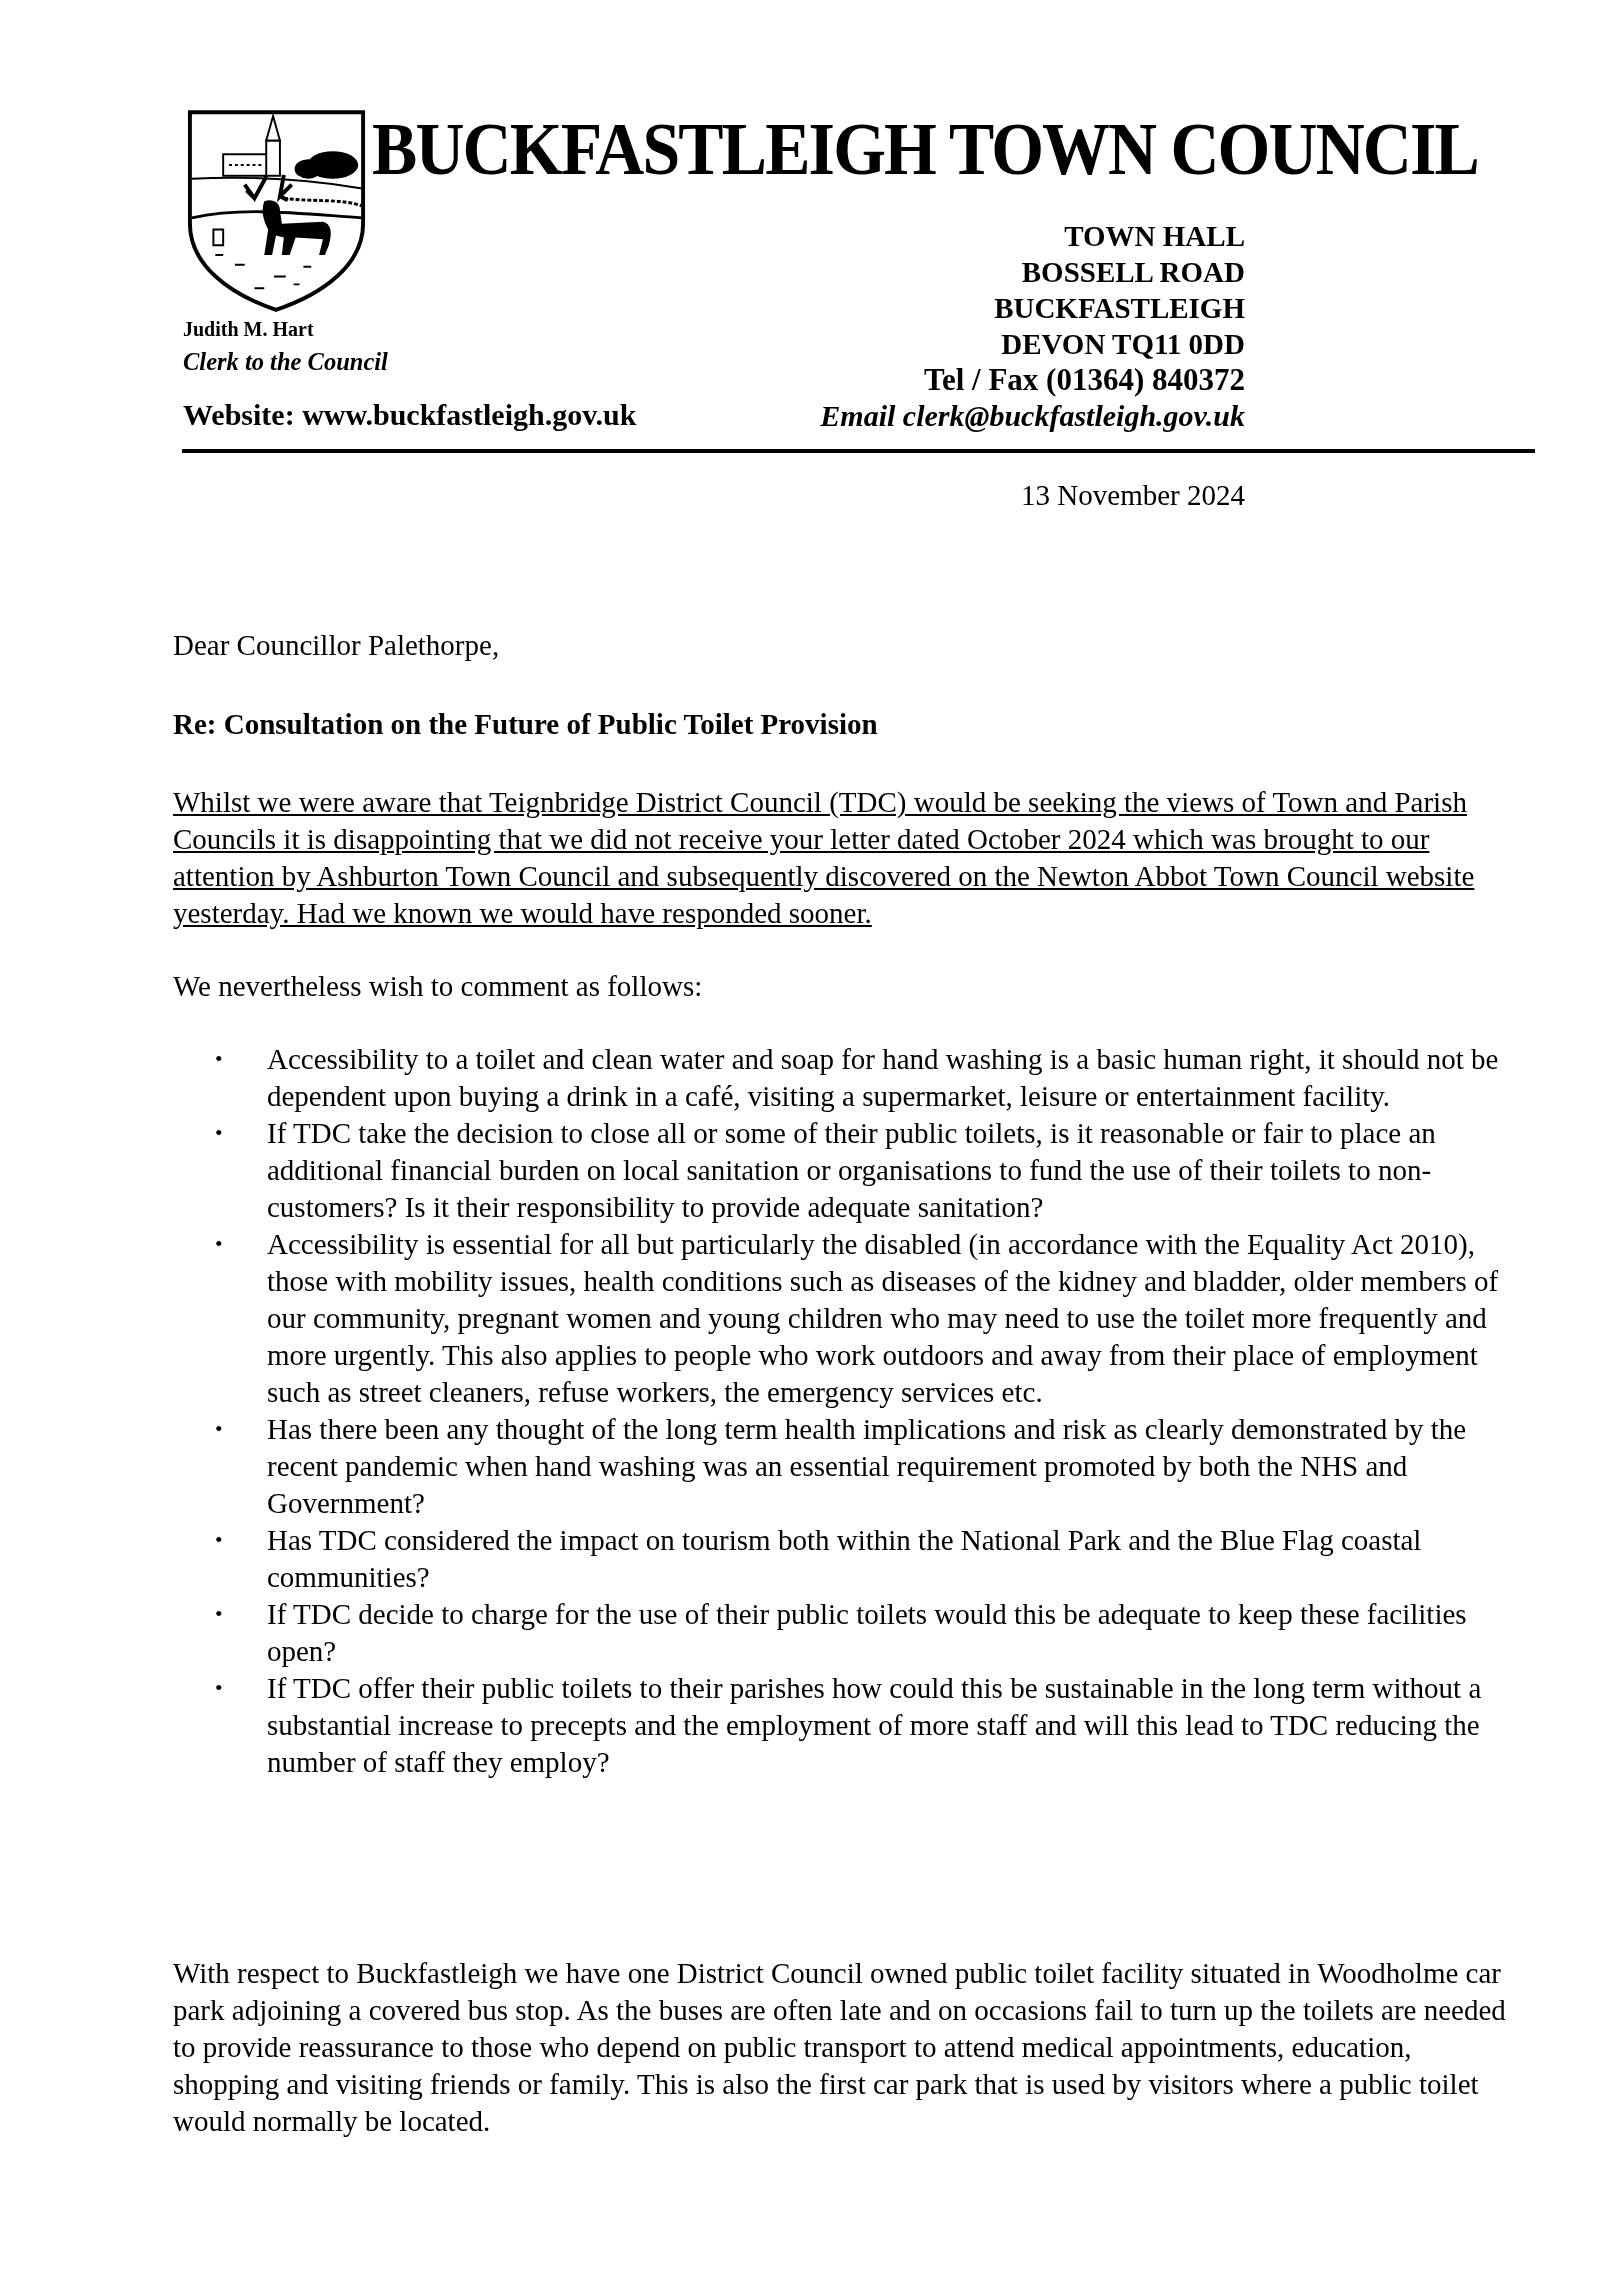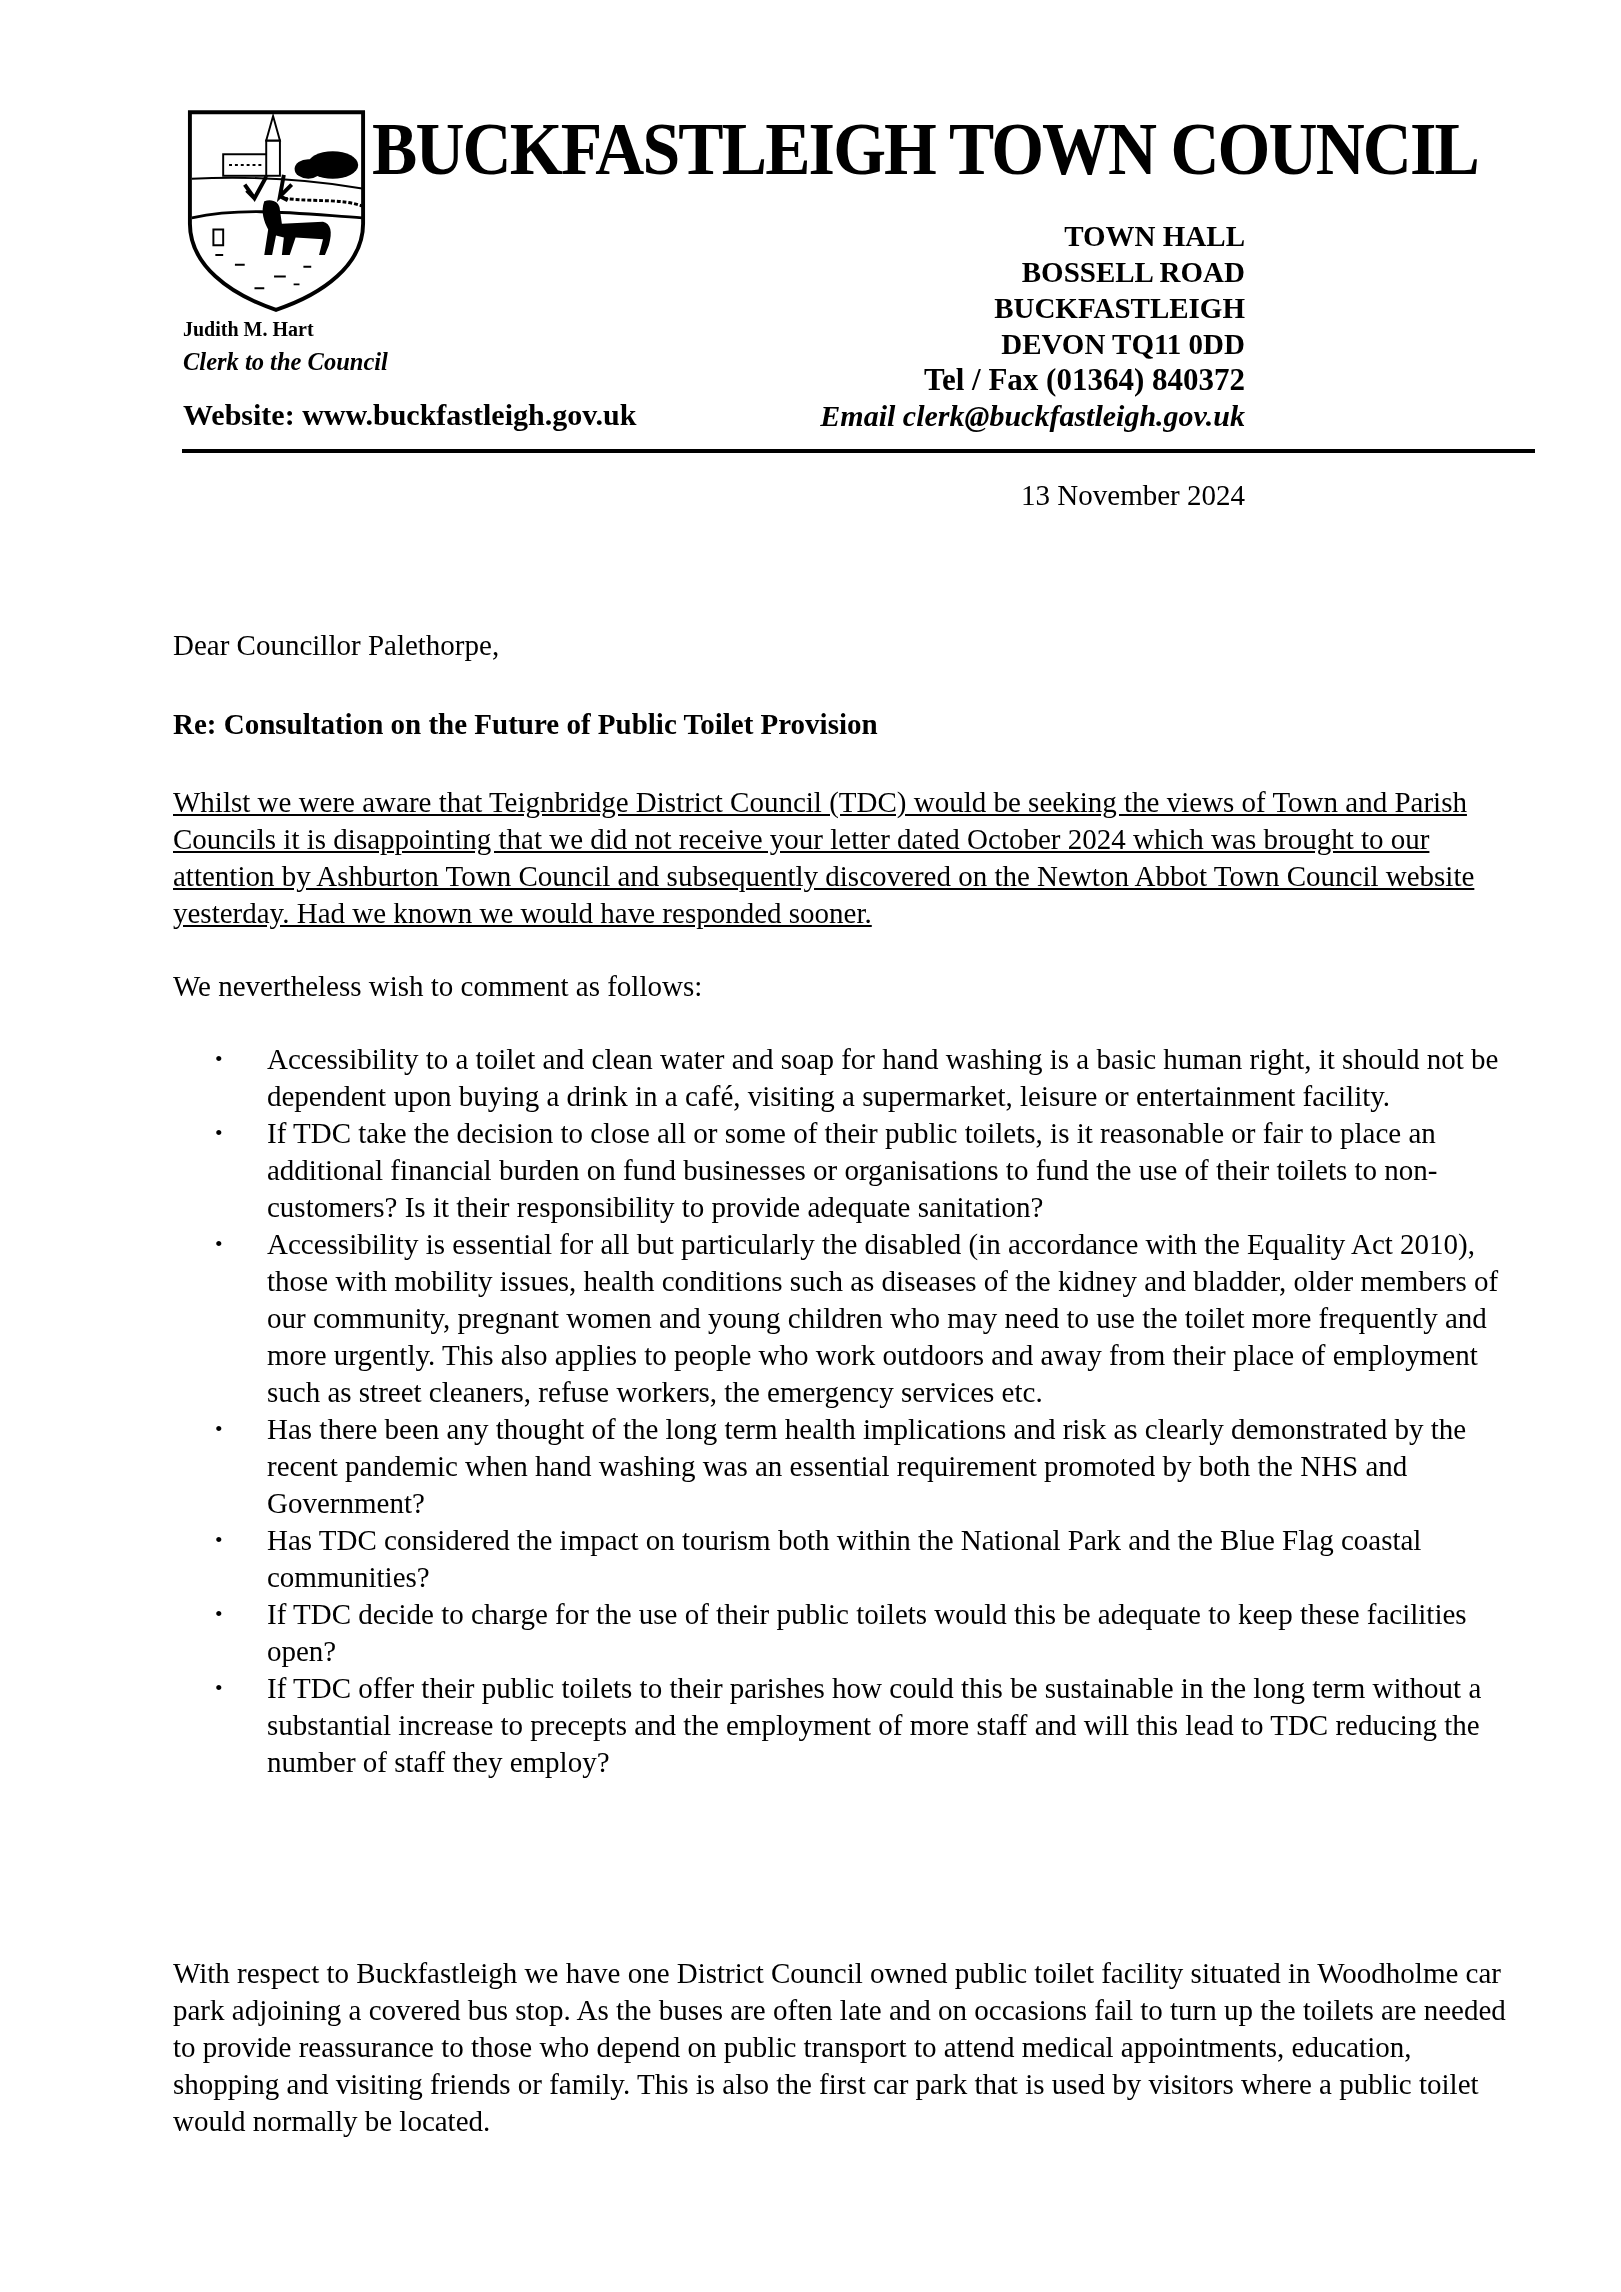--- a/index.html
+++ b/index.html
@@ -86,21 +86,21 @@
 
   <div class="date">13 November 2024</div>
 
   <div class="body-text salutation">Dear Councillor Palethorpe,</div>
   <div class="body-text subject">Re: Consultation on the Future of Public Toilet Provision</div>
   <div class="body-text para1">Whilst we were aware that Teignbridge District Council (TDC) would be seeking the views of Town and Parish Councils it is disappointing that we did not receive your letter dated October 2024 which was brought to our attention by Ashburton Town Council and subsequently discovered on the Newton Abbot Town Council website yesterday. Had we known we would have responded sooner.</div>
   <div class="body-text para2">We nevertheless wish to comment as follows:</div>
 
   <ul class="points">
     <li><span class="bullet">•</span><span>Accessibility to a toilet and clean water and soap for hand washing is a basic human right, it should not be dependent upon buying a drink in a café, visiting a supermarket, leisure or entertainment facility.</span></li>
-    <li><span class="bullet">•</span><span>If TDC take the decision to close all or some of their public toilets, is it reasonable or fair to place an additional financial burden on fund businesses or organisations to fund the use of their toilets to non-customers? Is it their responsibility to provide adequate sanitation?</span></li>
+    <li><span class="bullet">•</span><span>If TDC take the decision to close all or some of their public toilets, is it reasonable or fair to place an additional financial burden on local sanitation or organisations to fund the use of their toilets to non-customers? Is it their responsibility to provide adequate sanitation?</span></li>
     <li><span class="bullet">•</span><span>Accessibility is essential for all but particularly the disabled (in accordance with the Equality Act 2010), those with mobility issues, health conditions such as diseases of the kidney and bladder, older members of our community, pregnant women and young children who may need to use the toilet more frequently and more urgently. This also applies to people who work outdoors and away from their place of employment such as street cleaners, refuse workers, the emergency services etc.</span></li>
     <li><span class="bullet">•</span><span>Has there been any thought of the long term health implications and risk as clearly demonstrated by the recent pandemic when hand washing was an essential requirement promoted by both the NHS and Government?</span></li>
     <li><span class="bullet">•</span><span>Has TDC considered the impact on tourism both within the National Park and the Blue Flag coastal communities?</span></li>
     <li><span class="bullet">•</span><span>If TDC decide to charge for the use of their public toilets would this be adequate to keep these facilities open?</span></li>
     <li><span class="bullet">•</span><span>If TDC offer their public toilets to their parishes how could this be sustainable in the long term without a substantial increase to precepts and the employment of more staff and will this lead to TDC reducing the number of staff they employ?</span></li>
   </ul>
 
   <div class="body-text para3">With respect to Buckfastleigh we have one District Council owned public toilet facility situated in Woodholme car park adjoining a covered bus stop. As the buses are often late and on occasions fail to turn up the toilets are needed to provide reassurance to those who depend on public transport to attend medical appointments, education, shopping and visiting friends or family. This is also the first car park that is used by visitors where a public toilet would normally be located.</div>
 
 </div>

